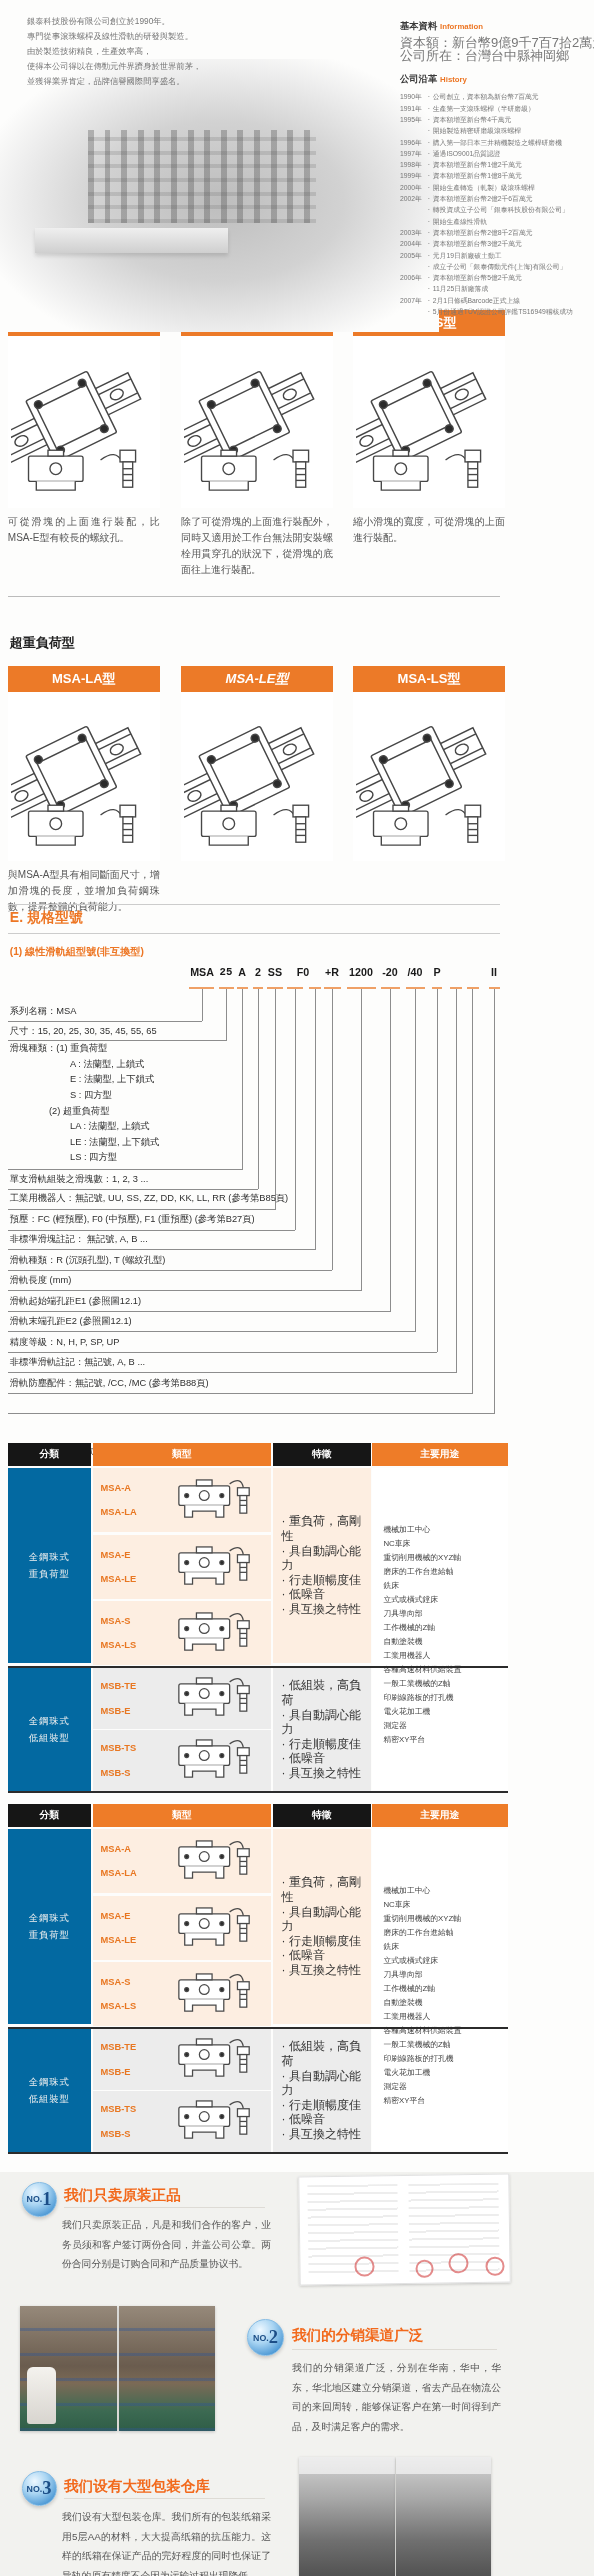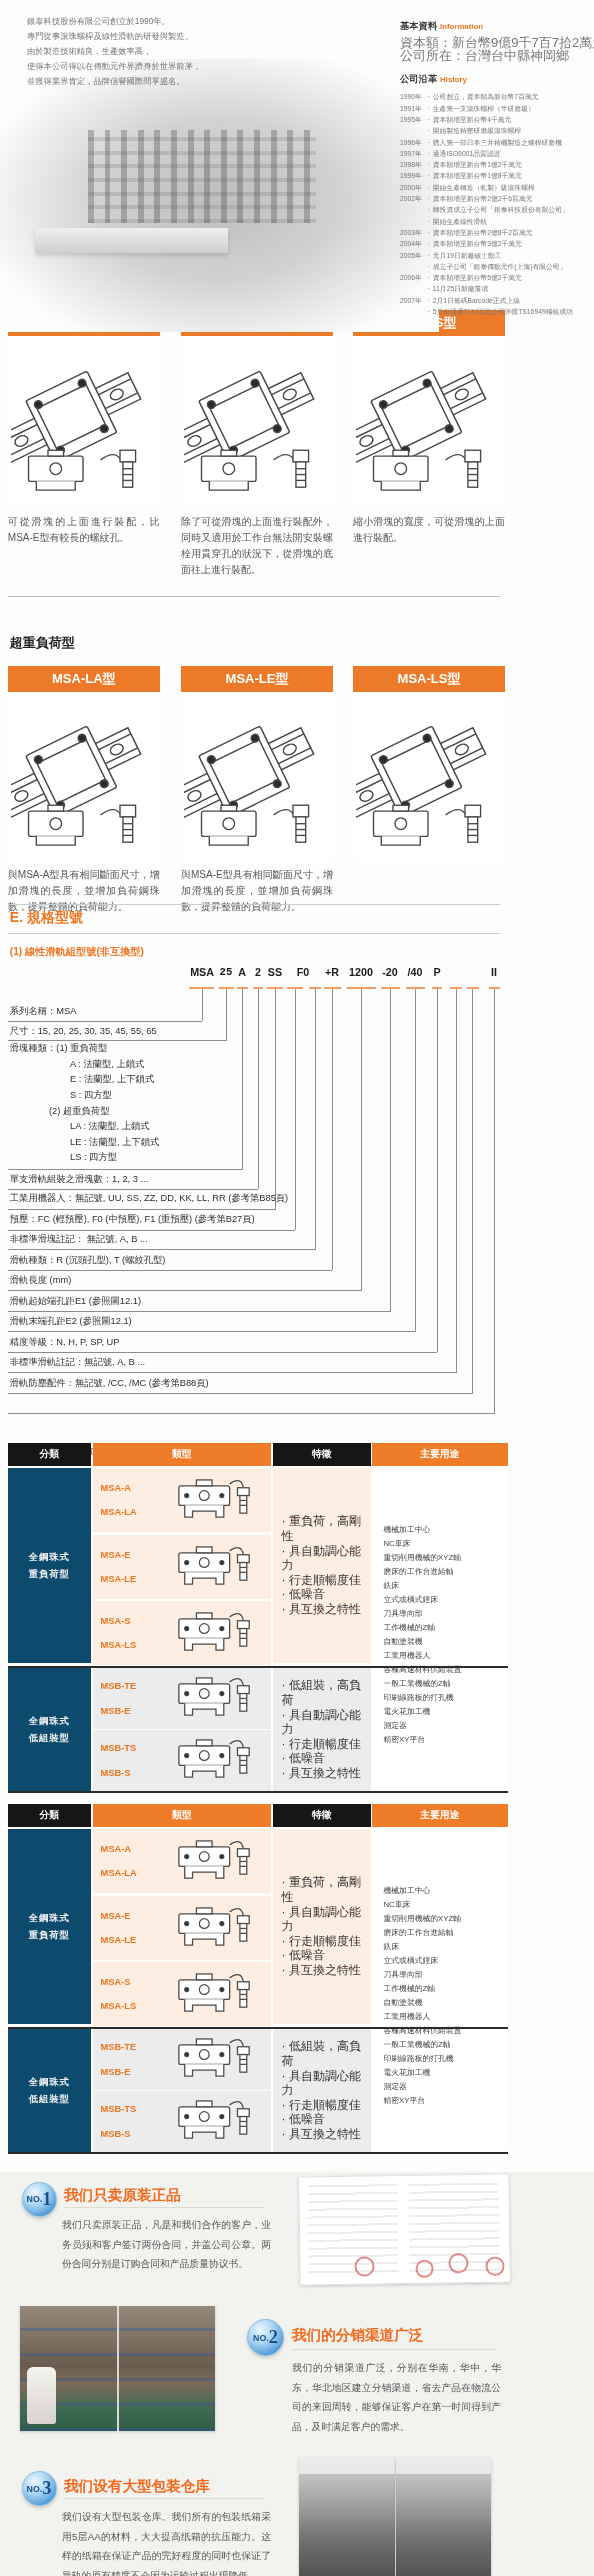--- a/index.html
+++ b/index.html
@@ -42,22 +42,22 @@
   .code-underline{position:absolute;top:20.5px;height:2px;background:#efa066;}
   .vline{position:absolute;width:0;border-left:1px solid #8d8d8d;}
   .hline{position:absolute;left:7.8px;height:0;border-top:1px solid #8d8d8d;}
   .spec-label{position:absolute;font-size:9.3px;color:#2e2e2e;white-space:nowrap;}
   
   .ptable{position:absolute;left:7.8px;width:500px;height:349px;}
   .tcell{position:absolute;box-sizing:border-box;}
   .th{height:23.4px;color:#fff;font-size:9.8px;font-weight:bold;display:flex;align-items:center;justify-content:center;}
   .th-dark{background:#161616;}
   .th-orange{background:#ee7c28;}
-  .cat{background:#0c4a6e;color:#f0f0f0;font-size:9.3px;display:flex;flex-direction:column;
-      align-items:center;justify-content:center;line-height:16.6px;letter-spacing:1px;font-weight:bold;}
+  .cat{background:#0369a1;color:#f0f0f0;font-size:9.3px;display:flex;flex-direction:column;
+      align-items:center;justify-content:center;line-height:16.6px;letter-spacing:1px;}
   .typerow{display:flex;align-items:center;}
   .tone-peach{background:#fdeee1;}
   .tone-gray{background:#ececec;}
   .mnames{width:72px;flex:none;padding-left:7.8px;display:flex;flex-direction:column;gap:14.6px;}
   .mname{color:#e87722;font-weight:bold;font-size:9.3px;}
   .feat{display:flex;flex-direction:column;justify-content:center;font-size:12px;color:#333;line-height:14.6px;padding-left:8.8px;}
   .uses{background:#ffffff;font-size:7.8px;color:#444;line-height:14px;padding:55px 0 0 11.7px;}
   .darkline{position:absolute;left:0;width:500px;height:2px;background:#2b2b2b;}
   
   .bottom{position:absolute;left:0;top:2172px;width:594px;height:404px;background:#f2f2ef;}
@@ -337,21 +337,21 @@
               <line x1="115" y1="143" x2="125" y2="143"></line>
               <rect x="18" y="118" width="56" height="26" rx="2"></rect>
               <path d="M26 144 v9 h40 v-9" fill="#ffffff"></path>
               <rect x="38" y="112" width="16" height="6"></rect>
               <circle cx="46" cy="131" r="6"></circle>
             </g>
           </svg>
         </div>
         <div class="card-desc">與MSA-A型具有相同斷面尺寸，增加滑塊的長度，並增加負荷鋼珠數，提昇整體的負荷能力。</div>
       </div>
-      <div class="card" style="left: 181px; top: 666px;">
+      <div class="card" style="left: 181px; top: 666px; font-style: italic;">
         <div class="card-header">MSA-LE型</div>
         <div class="card-fig" style="height: 169px;">
           <svg width="146" height="162" viewBox="0 0 150 166">
             <g transform="rotate(-26 75 70)" stroke="#474747" fill="#ffffff" stroke-width="1.5">
               <rect x="-18" y="56" width="150" height="30"></rect>
               <line x1="-18" y1="63" x2="132" y2="63"></line>
               <line x1="-18" y1="79" x2="132" y2="79"></line>
               <ellipse cx="3" cy="71" rx="7" ry="5"></ellipse>
               <ellipse cx="112" cy="71" rx="7" ry="5"></ellipse>
               <rect x="25" y="36" width="70" height="70" rx="2"></rect>
@@ -368,21 +368,20 @@
               <line x1="115" y1="131" x2="125" y2="131"></line>
               <line x1="115" y1="137" x2="125" y2="137"></line>
               <line x1="115" y1="143" x2="125" y2="143"></line>
               <rect x="18" y="118" width="56" height="26" rx="2"></rect>
               <path d="M26 144 v9 h40 v-9" fill="#ffffff"></path>
               <rect x="38" y="112" width="16" height="6"></rect>
               <circle cx="46" cy="131" r="6"></circle>
             </g>
           </svg>
         </div>
-        <div class="card-desc">與MSA-E型具有相同斷面尺寸，增加滑塊的長度，並增加負荷鋼珠數，提昇整體的負荷能力。</div>
       </div>
       <div class="card" style="left: 353px; top: 666px;">
         <div class="card-header">MSA-LS型</div>
         <div class="card-fig" style="height: 169px;">
           <svg width="146" height="162" viewBox="0 0 150 166">
             <g transform="rotate(-26 75 70)" stroke="#474747" fill="#ffffff" stroke-width="1.5">
               <rect x="-18" y="56" width="150" height="30"></rect>
               <line x1="-18" y1="63" x2="132" y2="63"></line>
               <line x1="-18" y1="79" x2="132" y2="79"></line>
               <ellipse cx="3" cy="71" rx="7" ry="5"></ellipse>

